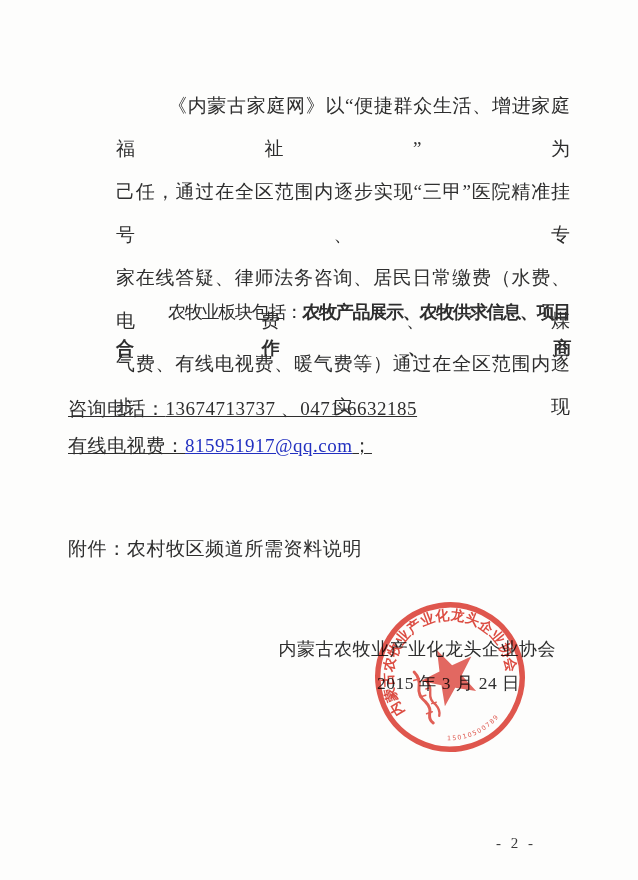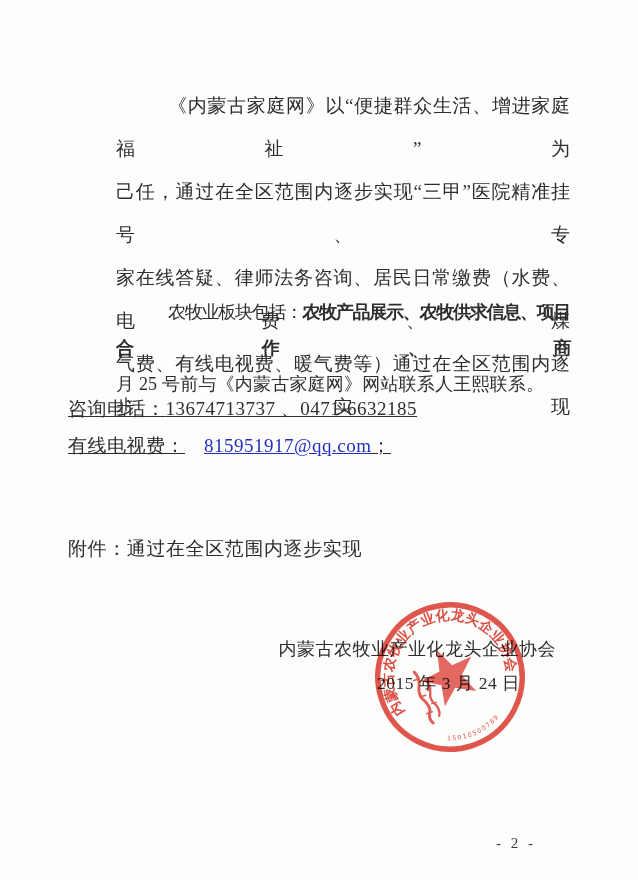--- a/index.html
+++ b/index.html
@@ -24,21 +24,21 @@
   .line.last{text-align-last:left;}
   .indent{text-indent:52px;}
   .para1{top:84px;}
   .para2{top:294px;}
   .para2 .line{font-size:18px;line-height:36px;letter-spacing:-1.6px;}
   .para2 .line.last{letter-spacing:0.2px;}
   .bold{font-weight:bold;}
   .contact{position:absolute;left:68px;font-size:19px;line-height:24px;letter-spacing:0.5px;text-decoration:underline;}
   .contact-phone{top:397px;}
   .contact-email{top:434px;}
-  .email-link{color:var(--link-color);text-decoration:underline;cursor:pointer;margin-left:19px;}
+  .email-link{color:var(--link-color);text-decoration:underline;cursor:pointer;}
   .attachment{position:absolute;left:68px;top:536px;font-size:19px;letter-spacing:0.6px;}
   .sig-org{position:absolute;right:82px;top:637px;font-size:18px;letter-spacing:0.5px;}
   .sig-date{position:absolute;right:118px;top:671px;font-size:17.5px;letter-spacing:0.5px;}
   .stamp{
     position:absolute;left:371px;top:598px;width:158px;height:158px;
     mix-blend-mode:multiply;opacity:0.93;pointer-events:none;
   }
   .stamp svg{width:100%;height:100%;display:block;}
   .pageno{
     position:absolute;left:496px;top:835px;
@@ -52,28 +52,27 @@
 
   <div class="blk para1">
     <div class="line indent">《内蒙古家庭网》以“便捷群众生活、增进家庭福祉”为</div>
     <div class="line">己任，通过在全区范围内逐步实现“三甲”医院精准挂号、专</div>
     <div class="line">家在线答疑、律师法务咨询、居民日常缴费（水费、电费、煤</div>
     <div class="line">气费、有线电视费、暖气费等）通过在全区范围内逐步实现</div>
   </div>
 
   <div class="blk para2">
     <div class="line indent"><span>农牧业板块包括：</span><span class="bold">农牧产品展示、农牧供求信息、项目合作、商</span></div>
-    <div class="line last">月 25 号前与《内蒙古家庭网》网站联系人王熙联系。</div>
   </div>
 
   <div class="contact contact-phone"><span>咨询电话：</span><span>13674713737 、0471-6632185</span></div>
 
   <div class="contact contact-email"><span>有线电视费：</span><a class="email-link">815951917@qq.com</a><span>；</span></div>
 
-  <div class="attachment">附件：通过在全区范围内逐步实现</div>
+  <div class="attachment">附件：农村牧区频道所需资料说明</div>
 
   <div class="sig-org">内蒙古农牧业产业化龙头企业协会</div>
   <div class="sig-date">2015 年 3 月 24 日</div>
 
   <div class="stamp">
     <svg viewBox="0 0 160 160" aria-hidden="true">
       <g transform="rotate(-18 80 80)">
         <circle cx="80" cy="80" r="73" fill="none" stroke="var(--stamp-color)" stroke-width="5.5" opacity="0.9"></circle>
         <path id="arcTextPath" d="M 25.5,99.8 A 58,58 0 1 1 134.5,99.8" fill="none"></path>
         <text font-size="14" letter-spacing="0.4" fill="var(--stamp-color)" opacity="0.95" font-family="'Liberation Serif','DejaVu Serif',serif" font-weight="bold">

